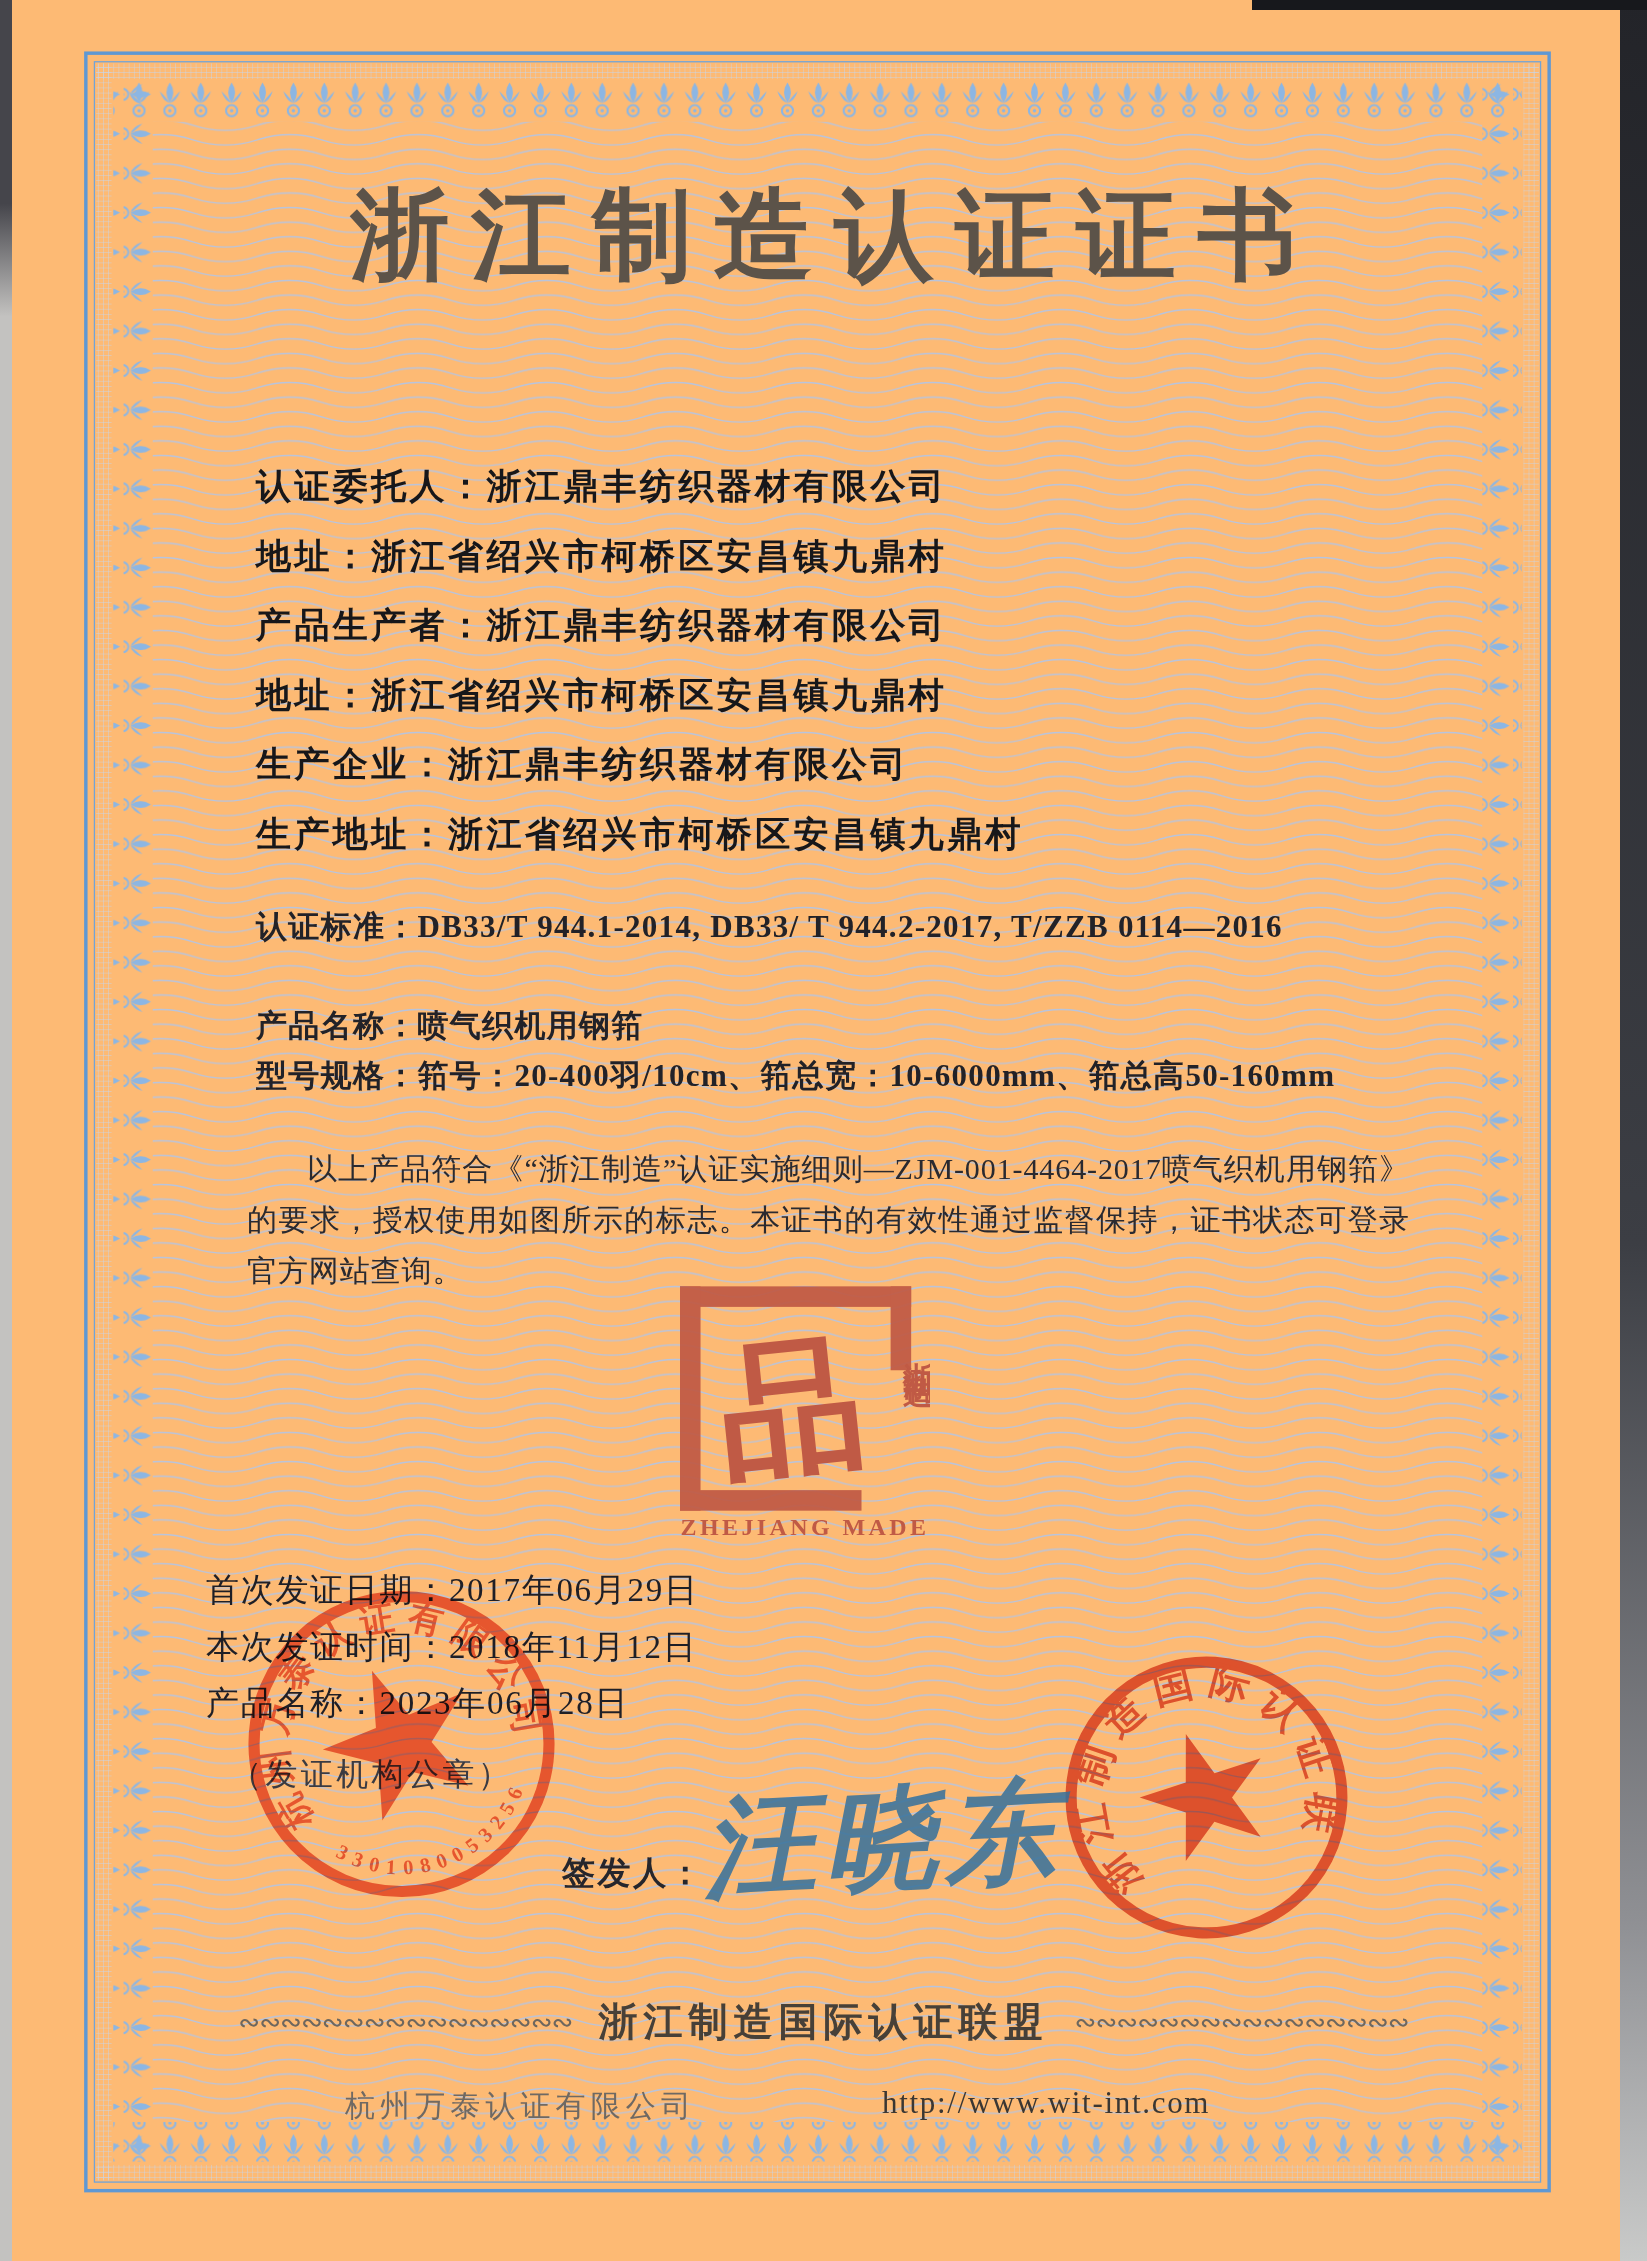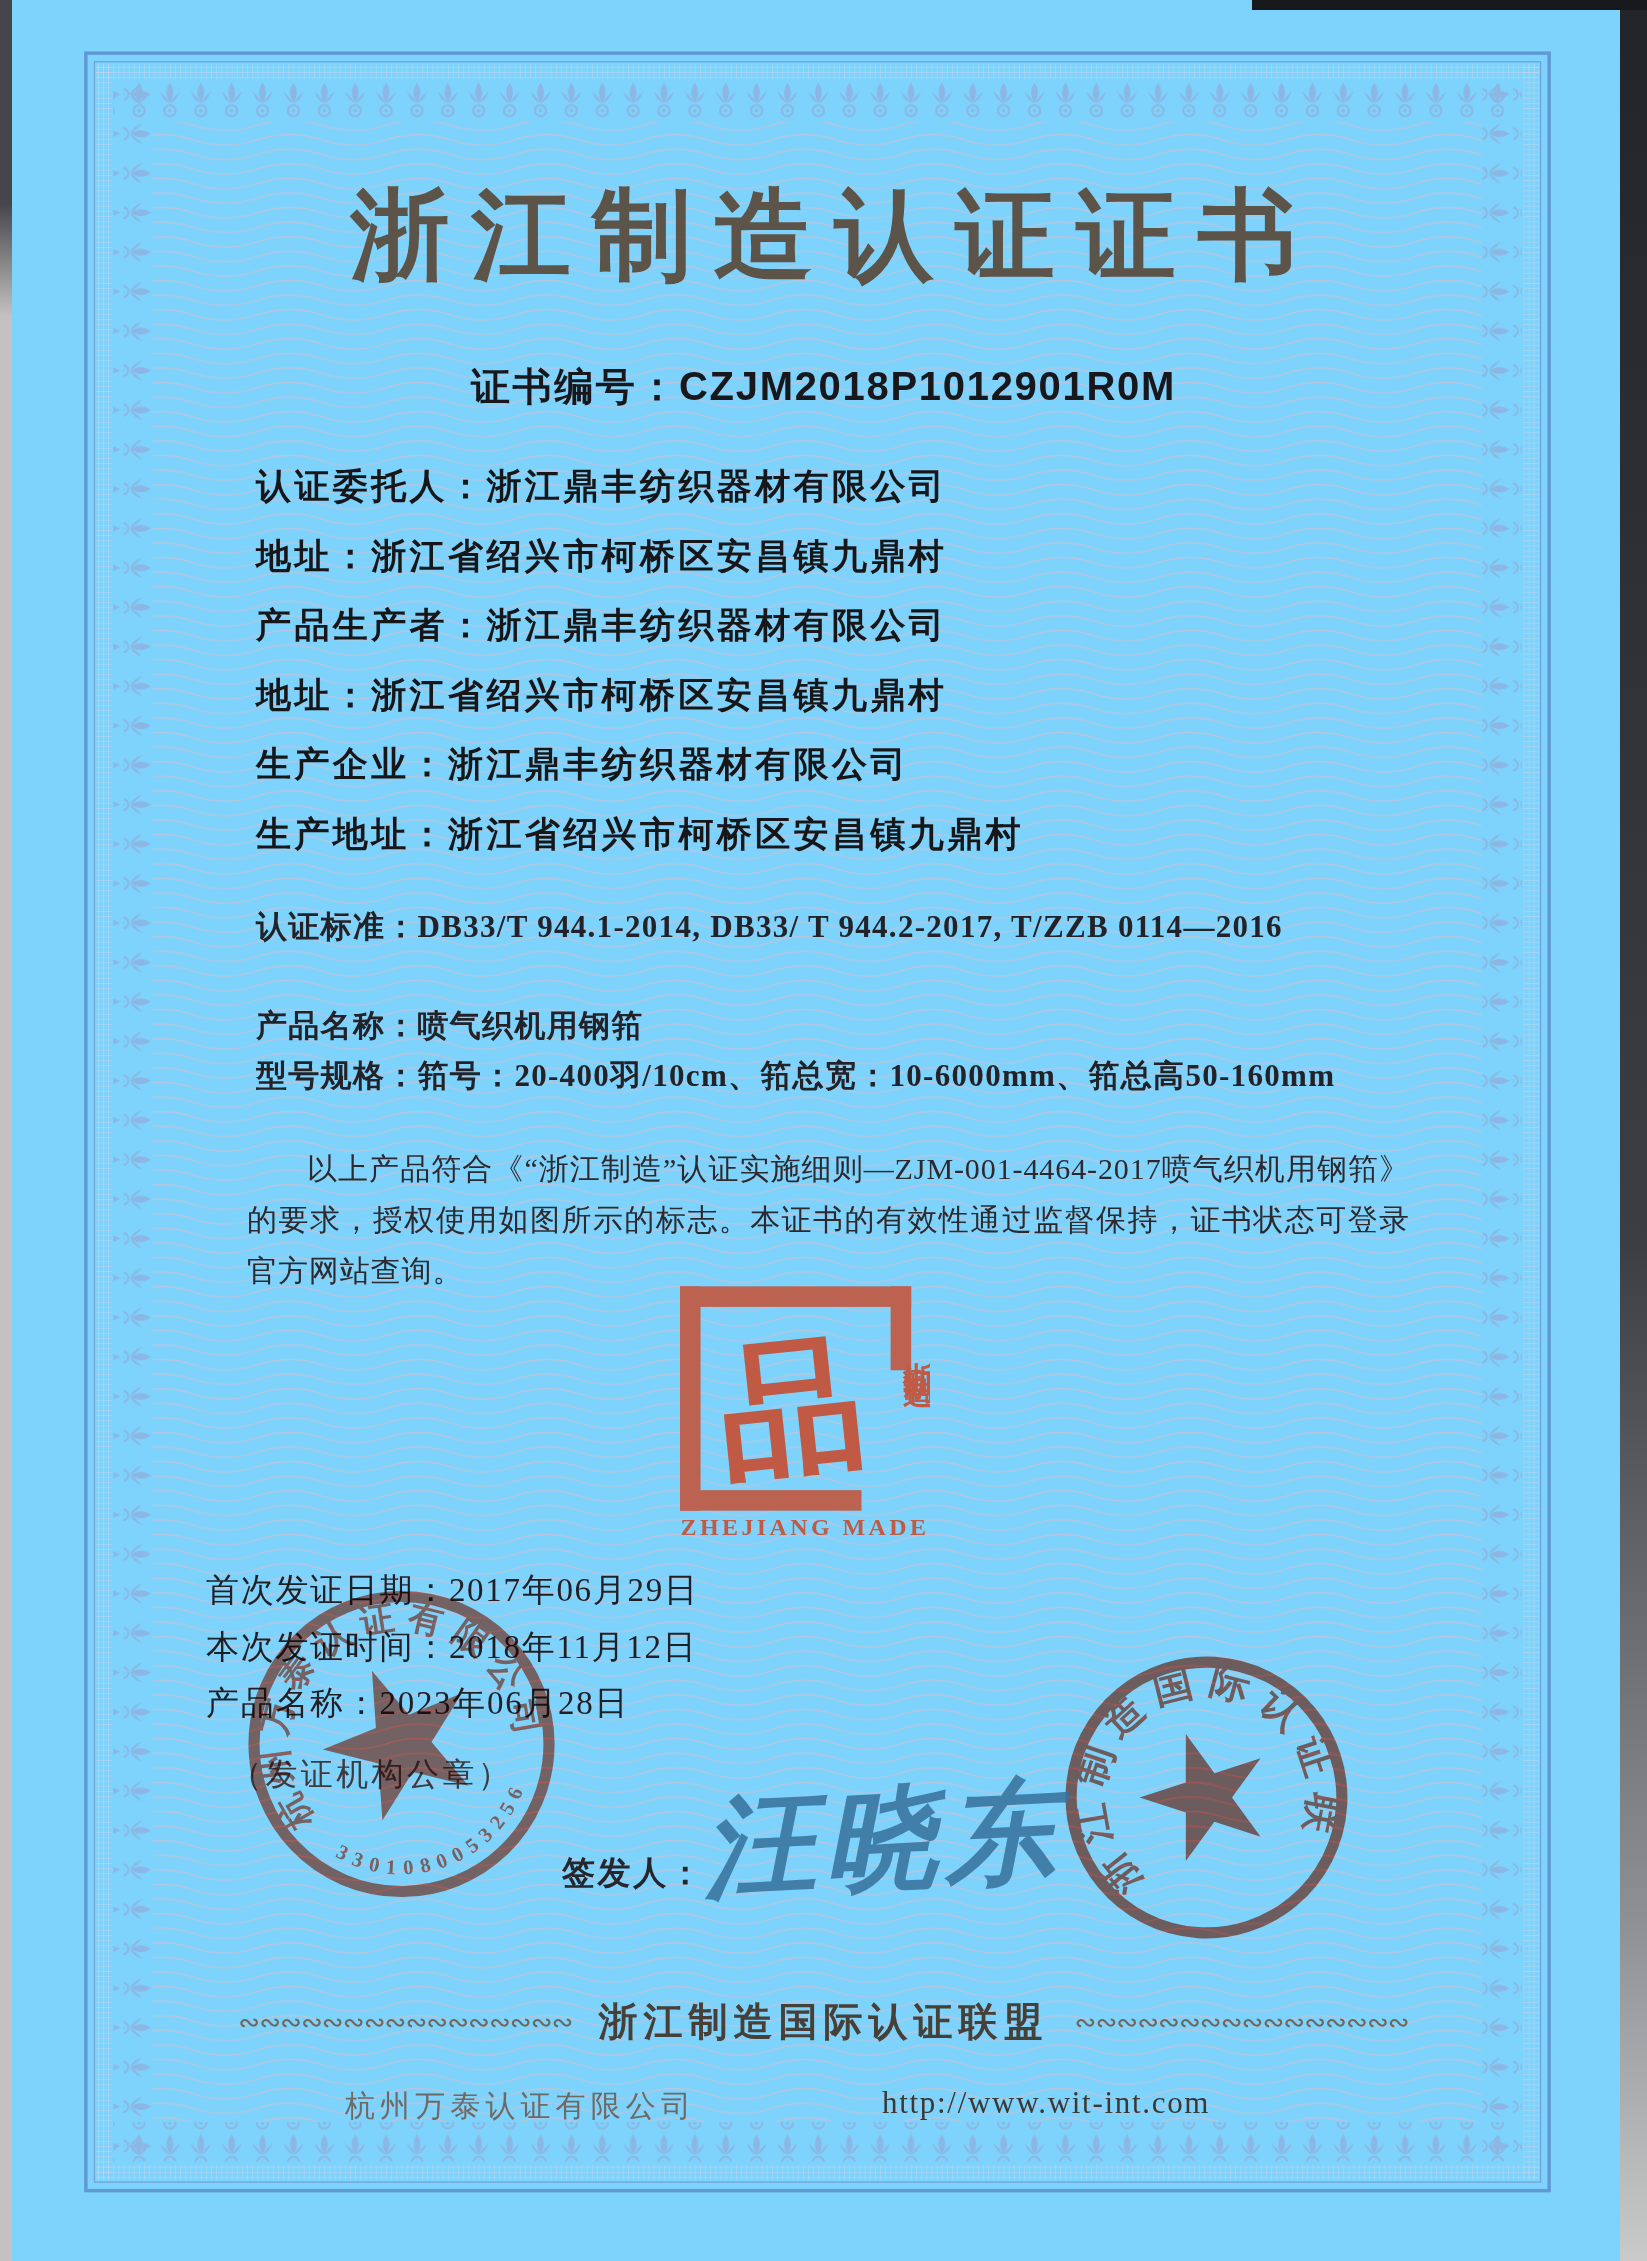--- a/index.html
+++ b/index.html
@@ -1,16 +1,16 @@
 <!DOCTYPE html>
 <html style="font-size:13.7px"><head>
 <meta charset="utf-8">
 <style>
   html,body{margin:0;padding:0;background:#888;}
-  .page{position:relative;width:1647px;height:2261px;background:#7dd3fc;overflow:hidden;
+  .page{position:relative;width:1647px;height:2261px;background:#fdba74;overflow:hidden;
         font-family:"Liberation Serif","DejaVu Serif",serif;}
   .abs{position:absolute;}
   
   .edge-left{left:0;top:0;width:12px;height:100%;background:linear-gradient(180deg,#45454b 0,#45454b 9%,#c3c2c0 14%,#c3c2c0 100%);}
   .edge-right{right:0;top:0;width:27.5px;height:100%;background:linear-gradient(180deg,#232429 0,#3c3e44 55%,#8f9094 85%,#c9cac9 100%);}
   .edge-topright{top:0;right:0;width:395px;height:10.3px;background:#17181c;}
   
   .frame-art{left:0;top:0;z-index:0;}
   
   .cert-title{left:0;top:170px;width:1647px;text-align:center;font-size:99px;font-weight:700;
@@ -90,23 +90,20 @@
     <rect x="132" y="96" width="1642" height="46" fill="url(#pl)"></rect>
     <rect x="132" y="2474" width="1642" height="46" fill="url(#pl)"></rect>
     <rect x="132" y="96" width="46" height="2424" fill="url(#plv)"></rect>
     <rect x="1728" y="96" width="46" height="2424" fill="url(#plv)"></rect>
 
     <rect x="178" y="142" width="1550" height="2332" fill="url(#pw)"></rect>
   </svg>
 
   <div class="abs cert-title">浙江制造认证证书</div>
 
-  <div class="abs cert-number-row">
-    <span class="cert-number-label">证书编号：</span><span class="cert-number-value">CZJM2018P1012901R0M</span>
-  </div>
 
   <div class="abs field-line" style="top:463px">认证委托人：浙江鼎丰纺织器材有限公司</div>
   <div class="abs field-line" style="top:533px">地址：浙江省绍兴市柯桥区安昌镇九鼎村</div>
   <div class="abs field-line" style="top:602px">产品生产者：浙江鼎丰纺织器材有限公司</div>
   <div class="abs field-line" style="top:672px">地址：浙江省绍兴市柯桥区安昌镇九鼎村</div>
   <div class="abs field-line" style="top:811px">生产地址：浙江省绍兴市柯桥区安昌镇九鼎村</div>
   <div class="abs field-line" style="top:741px">生产企业：浙江鼎丰纺织器材有限公司</div>
 
   <div class="abs detail-line" style="top:906px">认证标准：DB33/T 944.1-2014, DB33/ T 944.2-2017, T/ZZB 0114—2016</div>
   <div class="abs detail-line" style="top:1005px">产品名称：喷气织机用钢筘</div>

